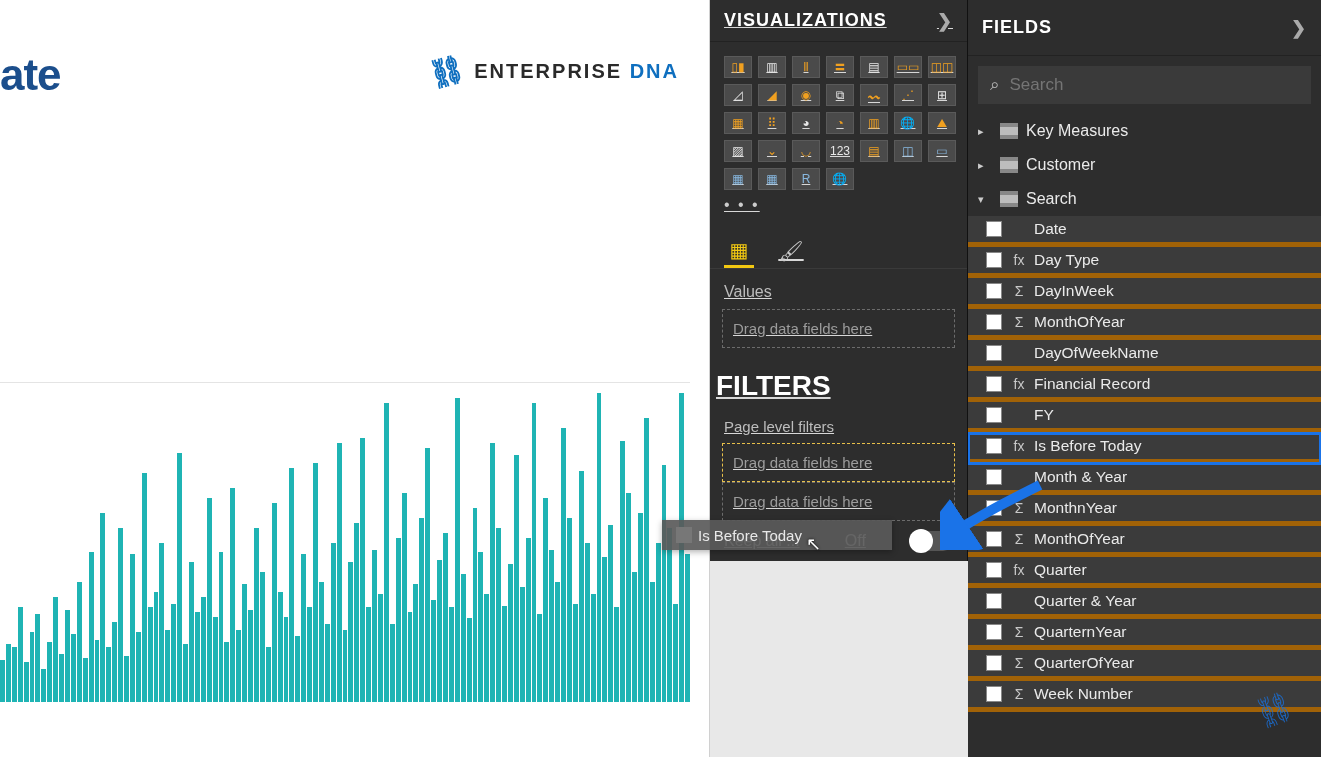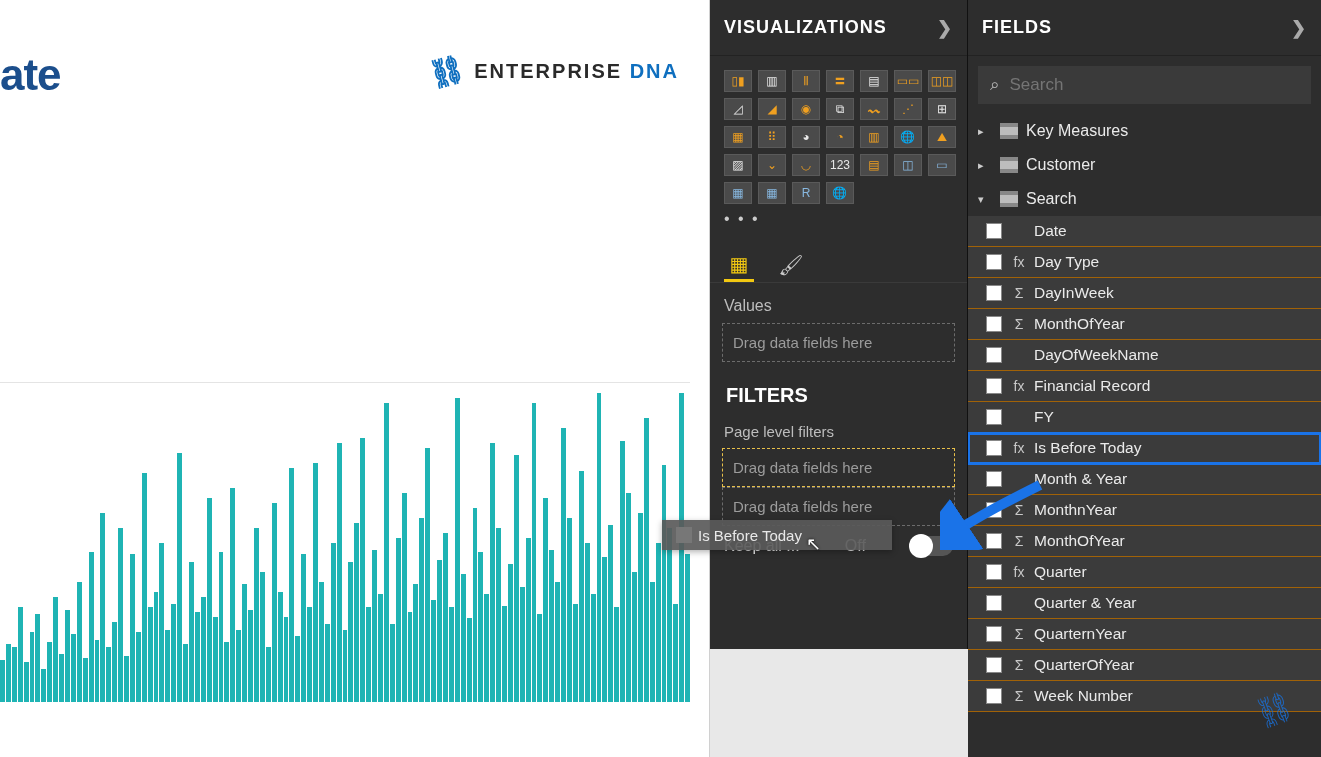--- a/index.html
+++ b/index.html
@@ -33,22 +33,22 @@
 }
 .chart-bars .bar { flex: 1; background: #1fb4b4; }
 .x-axis {
   position: absolute; left: 0; bottom: 0; width: 690px; height: 25px;
   display: flex; justify-content: space-between; padding: 0 90px;
   font-size: 13px; color: #666;
 }
 
 
 .viz-pane {
-  width: 258px; height: 649px; background: #2d2d2d; color: #d8d8d8;
-  display: flex; flex-direction: column; border-right: 1px solid #111;
+  width: 258px; height: 561px; background: #2d2d2d; color: #d8d8d8;
+  display: flex; flex-direction: column; border-right: 1px solid #111; text-decoration: underline;
 }
 .pane-header {
   height: 56px; display: flex; align-items: center; justify-content: space-between;
   padding: 0 14px; font-size: 18px; font-weight: 600; letter-spacing: 1px; color: #fff;
   border-bottom: 1px solid #222;
 }
 .chev { color: #aaa; font-size: 18px; }
 
 .viz-gallery {
   padding: 14px 14px 6px 14px; display: grid; grid-template-columns: repeat(7, 28px);
@@ -73,21 +73,21 @@
 .tabs-row .tabicon.active { border-bottom: 3px solid #f2c811; color: #f2c811; }
 
 .section-label { padding: 14px 14px 8px 14px; font-size: 16px; color: #bdbdbd; }
 .well-dashed {
   margin: 0 12px; border: 1px dashed #6c6c6c; padding: 10px 10px; font-size: 15px;
   color: #9c9c9c;
 }
 .well-dashed.hot { border: 1px dashed #e8c04a; }
 
 .filters-hdr {
-  padding: 22px 14px 10px 16px; font-size: 20px; font-weight: 600; color: #fff;
+  padding: 22px 14px 10px 6px; font-size: 28px; font-weight: 600; color: #fff;
 }
 .sub-label { padding: 6px 14px 8px 14px; font-size: 15px; color: #bdbdbd; }
 
 .drag-ghost {
   position: absolute; left: 662px; top: 520px; width: 230px; height: 30px;
   background: rgba(90,90,90,0.92); display: flex; align-items: center;
   padding-left: 14px; color: #e8e8e8; font-size: 15px;
   box-shadow: 0 2px 6px rgba(0,0,0,0.3);
   pointer-events: none;
 }
@@ -131,21 +131,21 @@
   font-size: 16px; color: #eaeaea;
 }
 .tbl-row .tri { width: 14px; color: #ccc; font-size: 11px; }
 .tbl-row .tbl-ico {
   width: 18px; height: 16px; margin: 0 8px; background: #bdbdbd;
   box-shadow: inset 0 4px 0 #888, inset 0 -4px 0 #888;
 }
 
 .field-row {
   display: flex; align-items: center; height: 31px; padding-left: 18px;
-  font-size: 15.5px; color: #eaeaea; background: #3b3b3b; border-bottom: 1px solid #a16207;
+  font-size: 15.5px; color: #eaeaea; background: #3b3b3b; border-bottom: 5px solid #a16207;
 }
 .field-row .cb {
   width: 16px; height: 16px; background: #fff; border: 1px solid #888; margin-right: 8px;
 }
 .field-row .type-ico {
   width: 18px; text-align: center; margin-right: 6px; color: #c8c8c8; font-size: 14px;
 }
 .field-row.hl {
   outline: 3px solid #1a73e8; outline-offset: -2px; background: #3b3b3b;
 }

